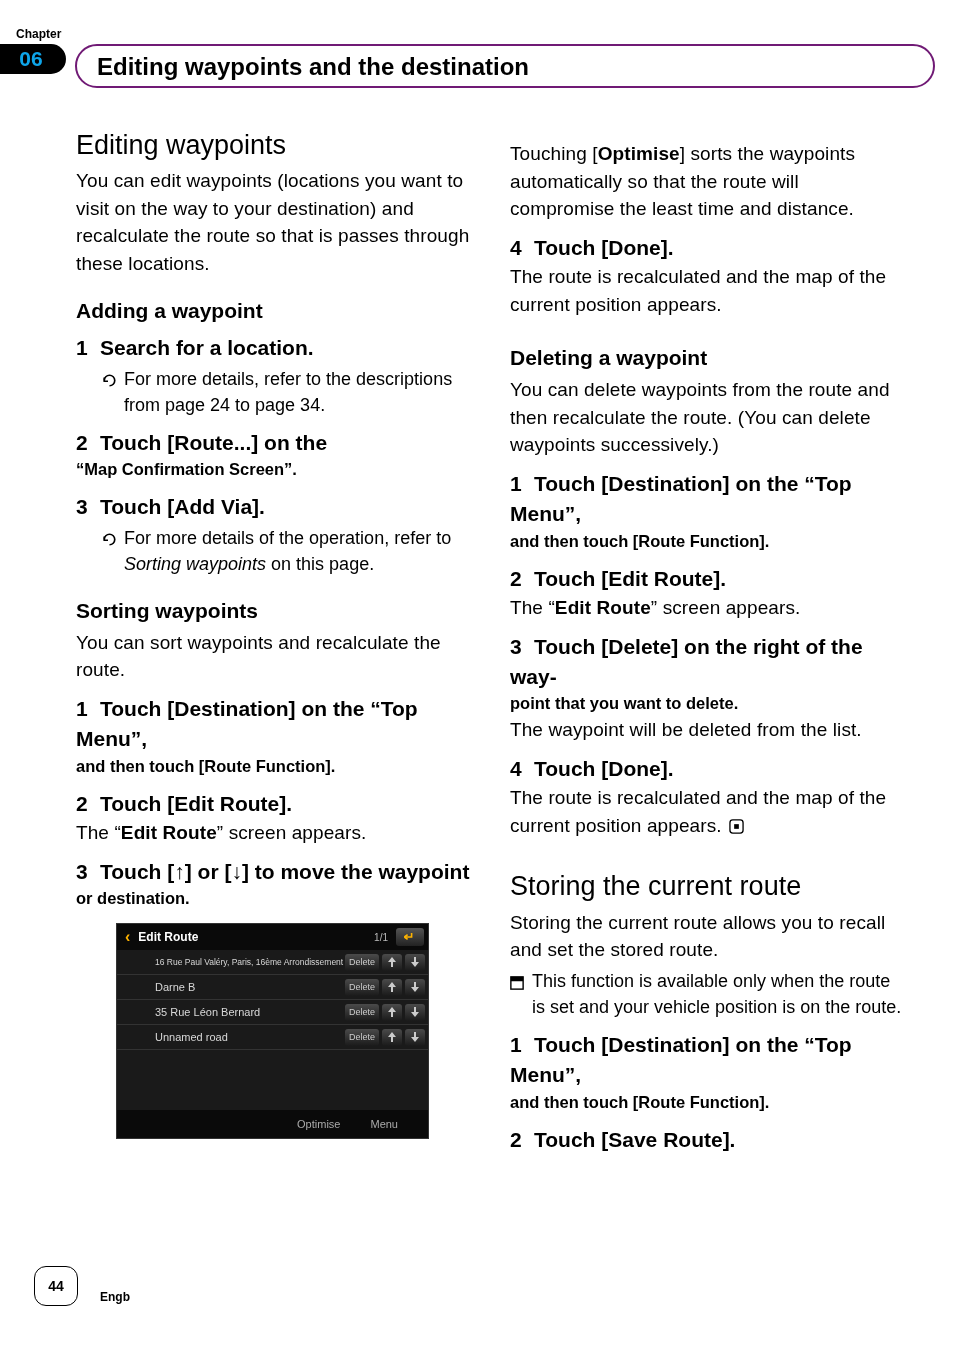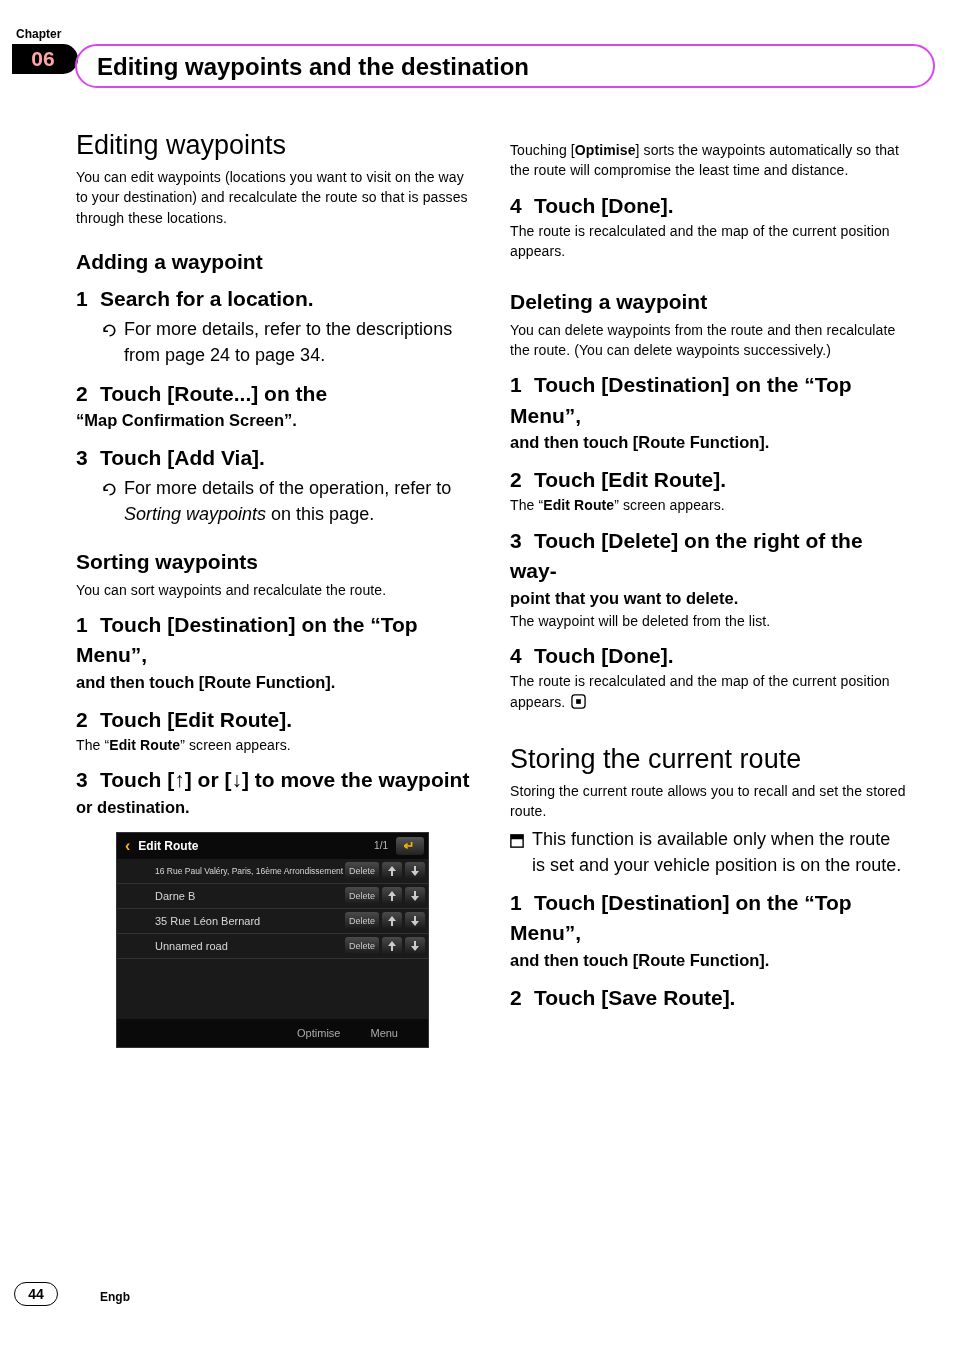--- a/index.html
+++ b/index.html
@@ -14,40 +14,40 @@
   .chapter-label {
     position: absolute;
     top: 27px;
     left: 16px;
     font-size: 12px;
     font-weight: bold;
   }
   .chapter-badge {
     position: absolute;
     top: 44px;
-    left: 12px;
+    left: 0;
     width: 66px;
     height: 30px;
     background: #000;
     border-radius: 0 15px 15px 0;
-    color: #fca5a5;
+    color: #0ea5e9;
     font-weight: bold;
     font-size: 21px;
     display: flex;
     align-items: center;
     justify-content: center;
     padding-right: 4px;
   }
   .chapter-title-pill {
     position: absolute;
     top: 44px;
     left: 75px;
     width: 860px;
     height: 44px;
-    border: 2px solid #d946ef;
+    border: 2px solid #701a75;
     border-radius: 22px;
     display: flex;
     align-items: center;
     padding-left: 20px;
     padding-top: 2px;
   }
   .chapter-title {
     font-size: 24px;
     font-weight: 900;
   }
@@ -68,21 +68,21 @@
     margin-bottom: 6px;
     line-height: 1.15;
   }
   h2.subsection {
     font-size: 21px;
     font-weight: 900;
     margin-top: 22px;
     margin-bottom: 6px;
   }
   .body-text {
-    font-size: 14px;
+    font-size: 19px;
     font-weight: 300;
     line-height: 1.45;
     margin-bottom: 4px;
     letter-spacing: 0.1px;
   }
   .step {
     font-size: 21px;
     font-weight: 700;
     line-height: 1.45;
     margin-top: 10px;
@@ -211,24 +211,24 @@
     gap: 30px;
     padding-right: 30px;
   }
   .ss-footer-btn {
     color: #aaa;
     font-size: 11px;
   }
 
   .page-num-pill {
     position: absolute;
-    left: 14px;
+    left: 34px;
     bottom: 46px;
     width: 44px;
-    height: 24px;
+    height: 40px;
     border: 1.5px solid #000;
     border-radius: 12px;
     display: flex;
     align-items: center;
     justify-content: center;
     font-size: 14px;
     font-weight: 700;
   }
   .lang-label {
     position: absolute;

